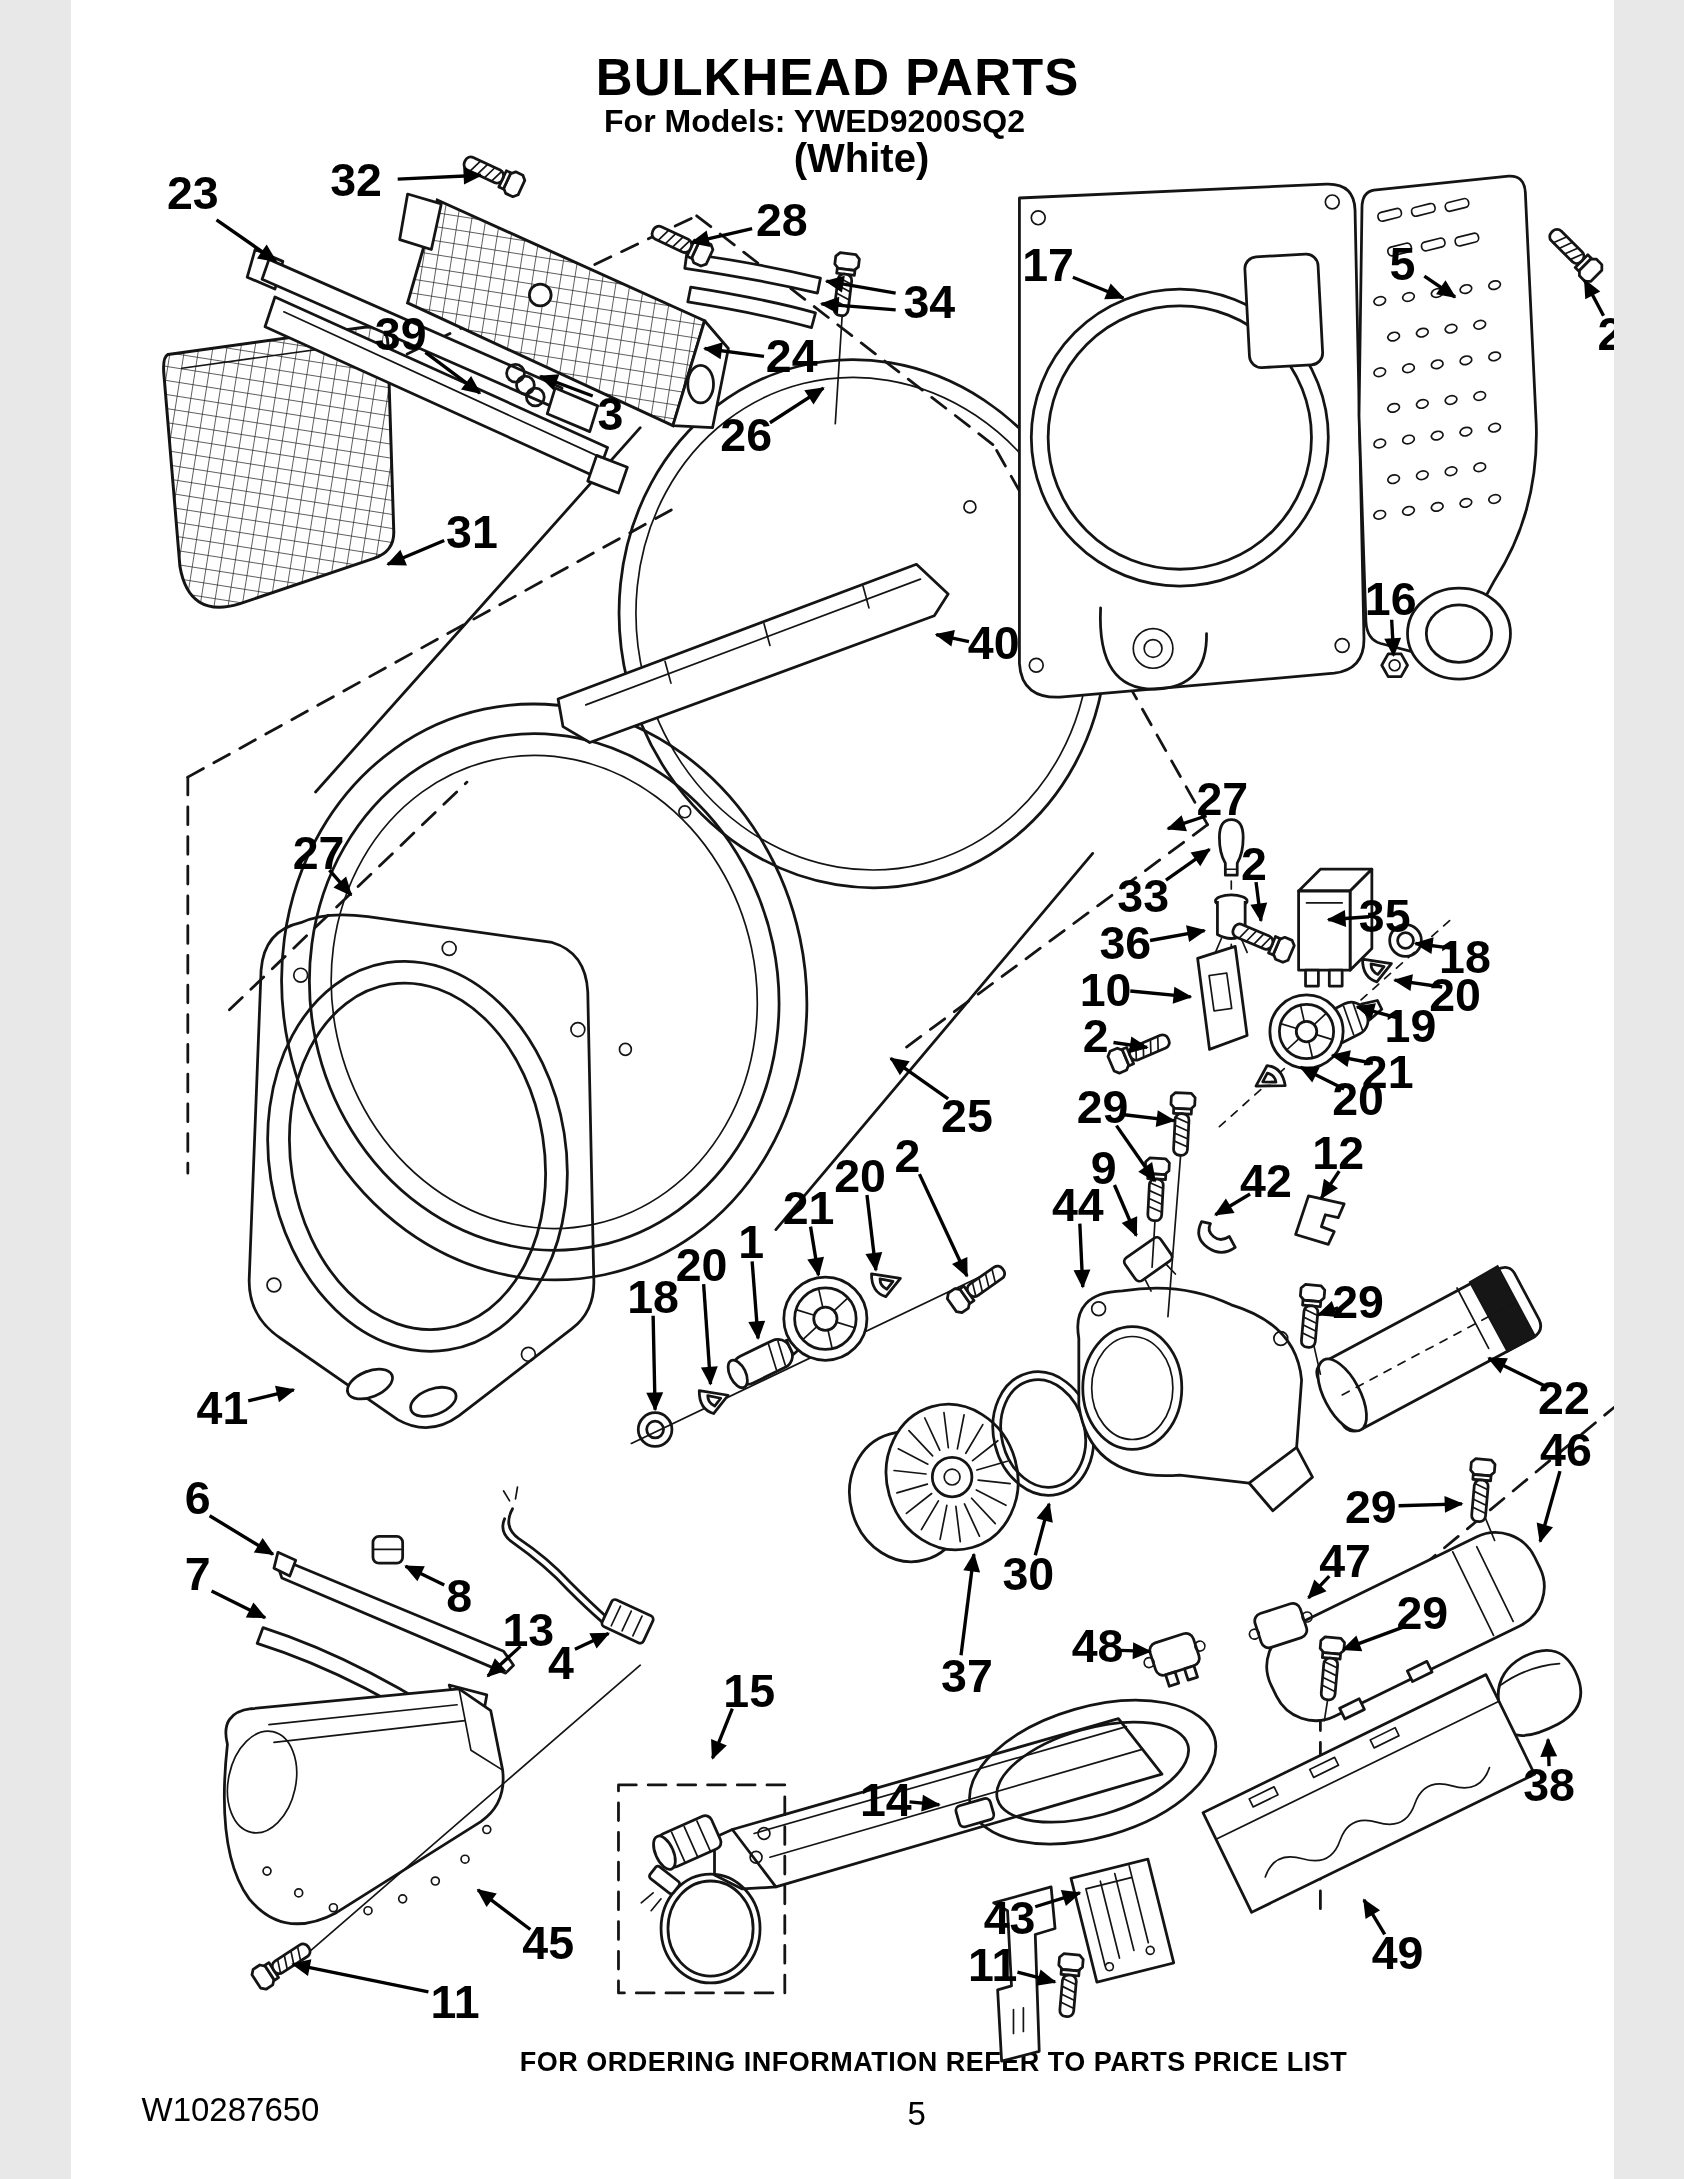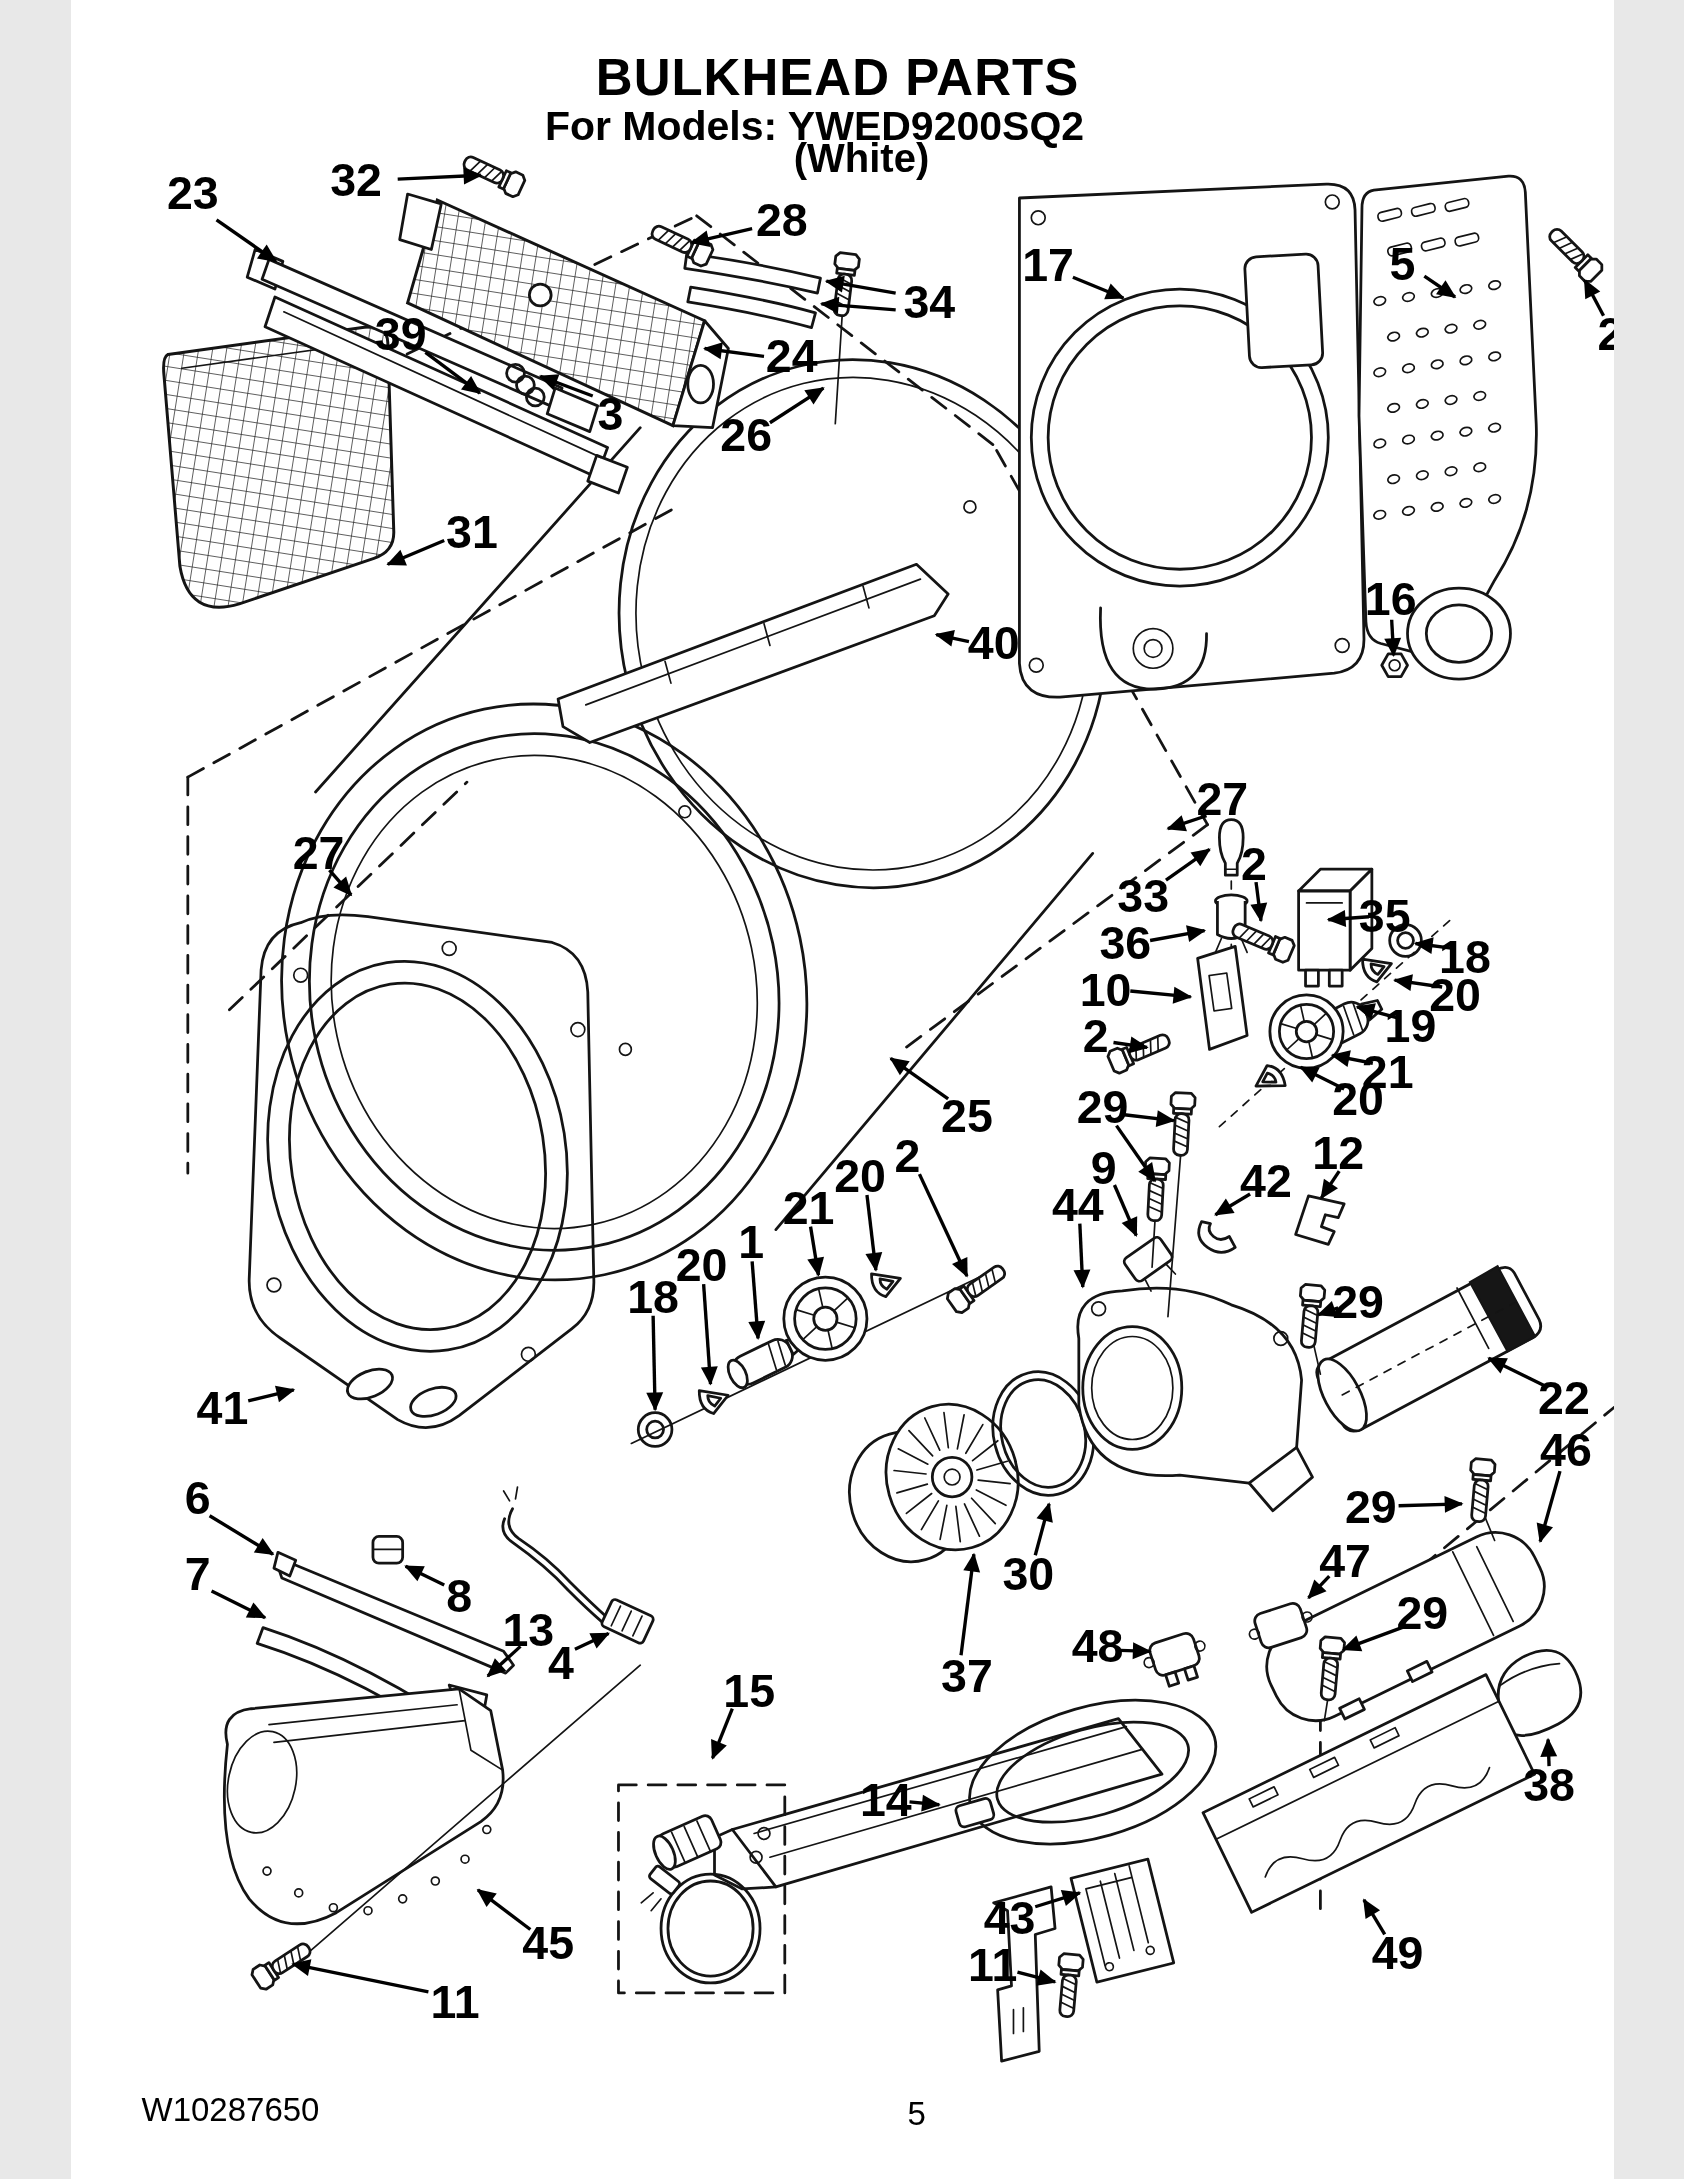--- a/index.html
+++ b/index.html
@@ -1,20 +1,20 @@
 <!DOCTYPE html>
 <html><head>
 <meta charset="utf-8">
 <style>
   html,body{margin:0;padding:0;background:#e8e8e8;}
   .page{position:relative;width:1543px;height:2179px;background:#ffffff;
         font-family:"Liberation Sans",sans-serif;color:#000;overflow:hidden;margin:0 auto;}
   .hdr{position:absolute;transform:translateX(-50%);font-weight:bold;white-space:nowrap;}
   #title{left:767px;top:48px;font-size:51px;letter-spacing:1px;}
-  #models{left:744px;top:103px;font-size:41px;}
+  #models{left:744px;top:103px;font-size:32px;}
   #finish{left:791px;top:136px;font-size:40px;}
   #footer{left:863px;top:2047px;font-size:27px;letter-spacing:0.5px;}
   #docnum{position:absolute;left:71px;top:2091px;font-size:33px;}
   #pagenum{position:absolute;left:837px;top:2095px;font-size:33px;}
   svg#art{position:absolute;left:0;top:0;}
   .callout{font-family:"Liberation Sans",sans-serif;font-size:47px;font-weight:bold;
            text-anchor:middle;fill:#000;}
   .leader{stroke:#000;stroke-width:3.4;fill:none;}
   .ln{fill:none;stroke:#141414;stroke-width:2.8;stroke-linecap:round;stroke-linejoin:round;}
   .fw{fill:#ffffff;stroke:#141414;stroke-width:2.8;stroke-linejoin:round;}
@@ -23,20 +23,21 @@
   .dashf{stroke-dasharray:8 8;}
 </style>
 </head>
 <body>
 
 <div class="page">
 
   <div id="title" class="hdr">BULKHEAD PARTS</div>
   <div id="models" class="hdr">For Models: YWED9200SQ2</div>
   <div id="finish" class="hdr">(White)</div>
+  <div id="footer" class="hdr">FOR ORDERING INFORMATION REFER TO PARTS PRICE LIST</div>
   <div id="docnum">W10287650</div>
   <div id="pagenum">5</div>
 
   <svg id="art" width="1684" height="2179" viewBox="0 0 1701 2201" xmlns="http://www.w3.org/2000/svg">
     <defs>
       <pattern id="mesh" width="14" height="14" patternUnits="userSpaceOnUse" patternTransform="rotate(9)">
         <rect width="14" height="14" fill="#ffffff"></rect>
         <path d="M14 0 H0 V14" fill="none" stroke="#2a2a2a" stroke-width="1.5"></path>
       </pattern>
       <marker id="arw" viewBox="0 0 12 12" refX="11" refY="6" markerWidth="27" markerHeight="19" markerUnits="userSpaceOnUse" orient="auto">

